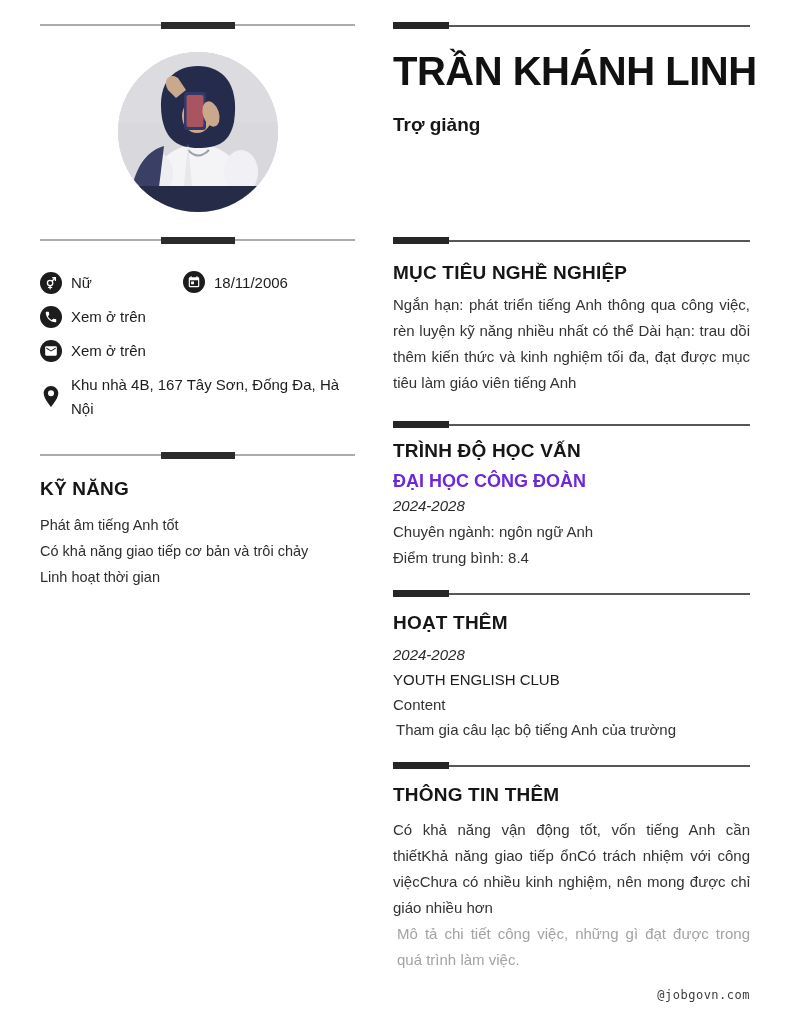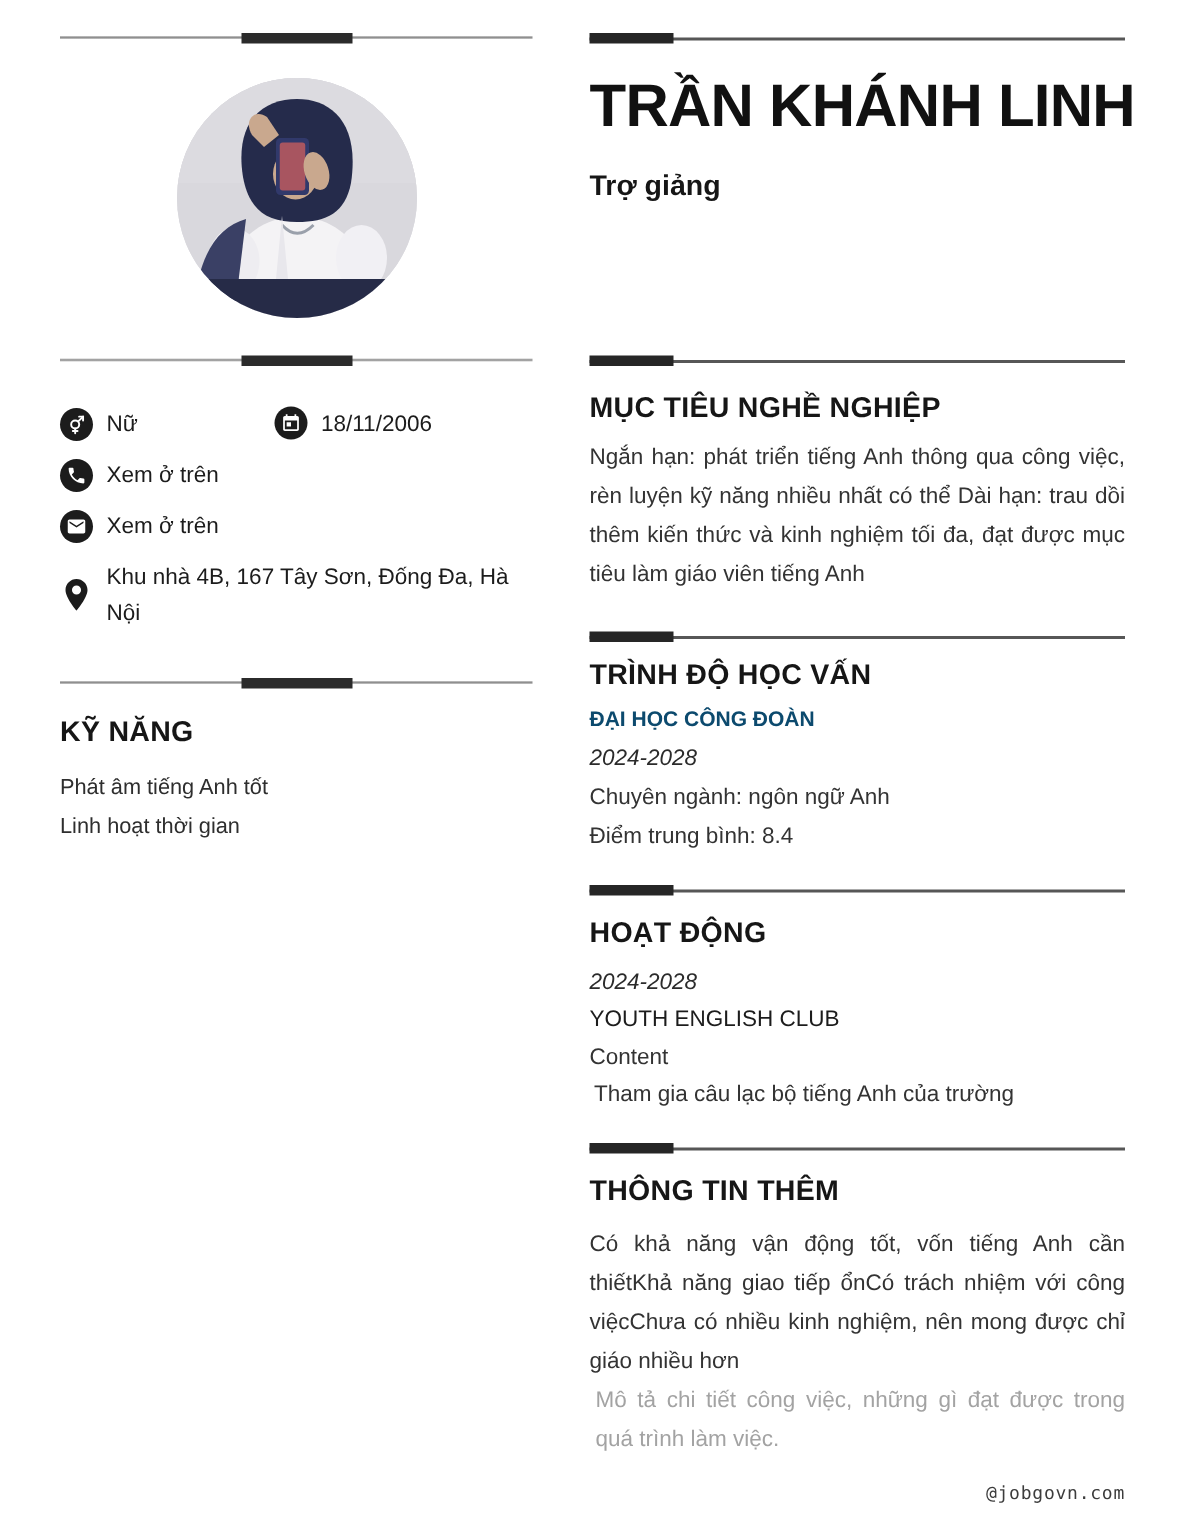--- a/index.html
+++ b/index.html
@@ -46,21 +46,21 @@
   .skills-list div { font-size:14.5px; color:#2e2e2e; line-height:26px; }
 
   .name { position:absolute; top:48px; left:0; width:100%; font-size:40px; font-weight:bold;
           color:#111; letter-spacing:-0.5px; line-height:46px; white-space:nowrap; }
   .job-title { position:absolute; top:114px; left:0; font-size:19px; font-weight:bold; color:#161616; }
 
   .obj-head  { position:absolute; top:262px; left:0; }
   .obj-text  { position:absolute; top:292px; left:0; width:100%; text-align:justify; }
 
   .edu-head   { position:absolute; top:440px; left:0; }
-  .edu-school { position:absolute; top:471px; left:0; font-size:14px; font-weight:bold; color:#0c4a6e; }
+  .edu-school { position:absolute; top:471px; left:0; font-size:18px; font-weight:bold; color:#6d28d9; }
   .edu-period { position:absolute; top:497px; left:0; font-size:15px; font-style:italic; color:#2b2b2b; }
   .edu-major  { position:absolute; top:523px; left:0; font-size:15px; color:#333; }
   .edu-gpa    { position:absolute; top:549px; left:0; font-size:15px; color:#333; }
 
   .act-head   { position:absolute; top:612px; left:0; }
   .act-period { position:absolute; top:646px; left:0; font-size:15px; font-style:italic; color:#2b2b2b; }
   .act-org    { position:absolute; top:671px; left:0; font-size:15px; color:#1c1c1c; }
   .act-role   { position:absolute; top:696px; left:0; font-size:15px; color:#333; }
   .act-desc   { position:absolute; top:721px; left:3px; font-size:15px; color:#333; }
 
@@ -152,20 +152,21 @@
         </span>
         <span class="c-txt">Khu nhà 4B, 167 Tây Sơn, Đống Đa, Hà Nội</span>
       </div>
     </div>
 
     <div class="div-center" style="top:452px;"></div>
 
     <div class="h-section skills-head">KỸ NĂNG</div>
     <div class="skills-list">
       <div>Phát âm tiếng Anh tốt</div>
+      <div>Có khả năng giao tiếp cơ bản và trôi chảy</div>
       <div>Linh hoạt thời gian</div>
     </div>
   </div>
 
   <div class="right-col">
 
     <div class="div-left" style="top:22px;"></div>
 
     <div class="name">TRẦN KHÁNH LINH</div>
     <div class="job-title">Trợ giảng</div>
@@ -178,21 +179,21 @@
     <div class="div-left" style="top:421px;"></div>
 
     <div class="h-section edu-head">TRÌNH ĐỘ HỌC VẤN</div>
     <div class="edu-school">ĐẠI HỌC CÔNG ĐOÀN</div>
     <div class="edu-period">2024-2028</div>
     <div class="edu-major">Chuyên ngành: ngôn ngữ Anh</div>
     <div class="edu-gpa">Điểm trung bình: 8.4</div>
 
     <div class="div-left" style="top:590px;"></div>
 
-    <div class="h-section act-head">HOẠT ĐỘNG</div>
+    <div class="h-section act-head">HOẠT THÊM</div>
     <div class="act-period">2024-2028</div>
     <div class="act-org">YOUTH ENGLISH CLUB</div>
     <div class="act-role">Content</div>
     <div class="act-desc">Tham gia câu lạc bộ tiếng Anh của trường</div>
 
     <div class="div-left" style="top:762px;"></div>
 
     <div class="h-section info-head">THÔNG TIN THÊM</div>
     <div class="body-txt info-text">
       <span>Có khả năng vận động tốt, vốn tiếng Anh cần thiếtKhả năng giao tiếp ổnCó trách nhiệm với công việcChưa có nhiều kinh nghiệm, nên mong được chỉ giáo nhiều hơn</span>

